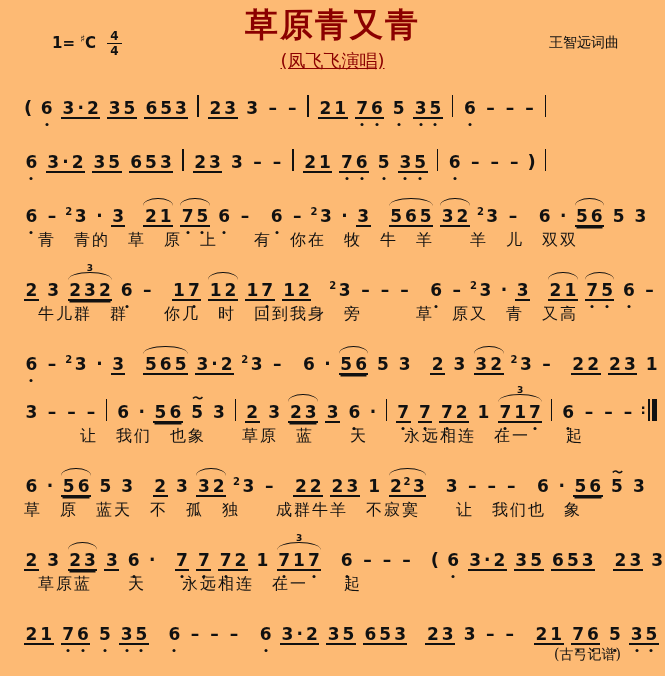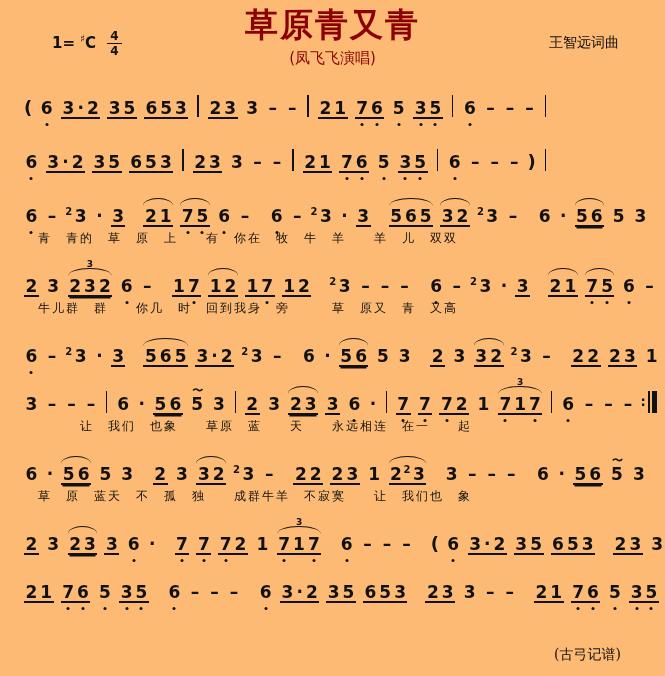--- a/index.html
+++ b/index.html
@@ -7,21 +7,21 @@
   .page{position:relative;width:665px;height:676px;background:#fdba74;overflow:hidden;}
 
   
   .keysig{position:absolute;left:52px;top:30px;font-size:15px;font-weight:bold;white-space:nowrap;}
   .keysig sup{font-size:10px;}
   .frac{display:inline-block;vertical-align:middle;text-align:center;line-height:1;font-size:12px;font-weight:bold;margin-left:6px;}
   .frac .fnum{display:block;border-bottom:1.5px solid #111;padding:0 3px 1px;}
   .frac .fden{display:block;padding-top:1px;}
   .titlebox{position:absolute;left:0;right:0;top:3px;text-align:center;}
   .title{margin:0;font-size:33px;font-weight:bold;letter-spacing:2px;}
-  .subtitle{font-size:15px;margin-top:1px;}
+  .subtitle{font-size:18px;margin-top:1px;text-decoration:underline;}
   .credit{position:absolute;right:46px;top:34px;font-size:14px;font-family:"DejaVu Serif",serif;}
 
   
   #score{position:absolute;left:24px;right:8px;top:82px;}
   .sys{margin-bottom:13px;}
   .sys.solo{margin-bottom:19px;}
   .mline{display:flex;align-items:flex-end;gap:7px;padding-top:13px;font-size:17px;font-weight:bold;line-height:1;white-space:nowrap;}
   .grp{position:relative;display:inline-flex;align-items:flex-end;}
   .grp.u1{box-shadow:0 2px 0 0 #111;}
   .grp.u2{box-shadow:0 2px 0 0 #111,0 5px 0 -1.5px #111;}
@@ -32,21 +32,21 @@
   .arc{position:absolute;left:0;right:0;top:-10px;height:7px;border-top:1.6px solid #111;border-radius:50% 50% 0 0/100% 100% 0 0;}
   .t3{position:absolute;top:-18px;left:50%;transform:translateX(-50%);font-size:9px;}
   .bar{width:1.5px;height:22px;background:#111;margin:0 2px;}
   .dash{padding:0 2px;}
   .adot{padding:0 1px;}
   .paren{font-size:18px;}
   .finbar{display:inline-flex;align-items:center;gap:2.5px;height:22px;}
   .finbar .thin{width:1.5px;height:22px;background:#111;}
   .finbar .thick{width:4.5px;height:22px;background:#111;}
   .finbar .rdots{font-size:13px;margin-right:1px;}
-  .lyr{font-size:12px;margin-top:5px;letter-spacing:2px;white-space:pre;font-family:"DejaVu Sans",sans-serif;}
+  .lyr{font-size:16px;margin-top:5px;letter-spacing:2px;white-space:pre;font-family:"DejaVu Sans",sans-serif;}
 
   
   .footnote{position:absolute;right:44px;bottom:12px;font-size:14px;font-family:"DejaVu Serif",serif;margin-left:35px;}
 </style>
 </head>
 <body style="background: rgb(255, 255, 255);">
 
 <div class="page">
 
   <div class="keysig">
@@ -560,21 +560,21 @@
             <span class="n">6</span>
           </span>
           <span class="grp">
             <span class="n">5<span class="mord">〜</span></span>
           </span>
           <span class="grp">
             <span class="n">3</span>
           </span>
           <span class="bar"></span>
         </div>
-        <div class="lyr" style="margin-left: 14px;">草　原　蓝天　不　孤　独　　成群牛羊　不寂寞　　让　我们也　象</div>
+        <div class="lyr" style="">草　原　蓝天　不　孤　独　　成群牛羊　不寂寞　　让　我们也　象</div>
       </div>
       <div class="sys">
         <div class="mline">
           <span class="grp u1">
             <span class="n">2</span>
           </span>
           <span class="grp">
             <span class="n">3</span>
           </span>
           <span class="grp u2">
@@ -639,20 +639,21 @@
           <span class="bar"></span>
           <span class="grp u1">
             <span class="n">2</span>
             <span class="n">3</span>
           </span>
           <span class="grp">
             <span class="n">3</span>
           </span>
           <span class="bar"></span>
         </div>
+        <div class="lyr" style="margin-left: 14px;">草原蓝　　天　　永远相连　在一　　起</div>
       </div>
       <div class="sys solo">
         <div class="mline">
           <span class="grp u1">
             <span class="n">2</span>
             <span class="n">1</span>
           </span>
           <span class="grp u1">
             <span class="n">7<span class="ldot"></span></span>
             <span class="n">6<span class="ldot"></span></span>

